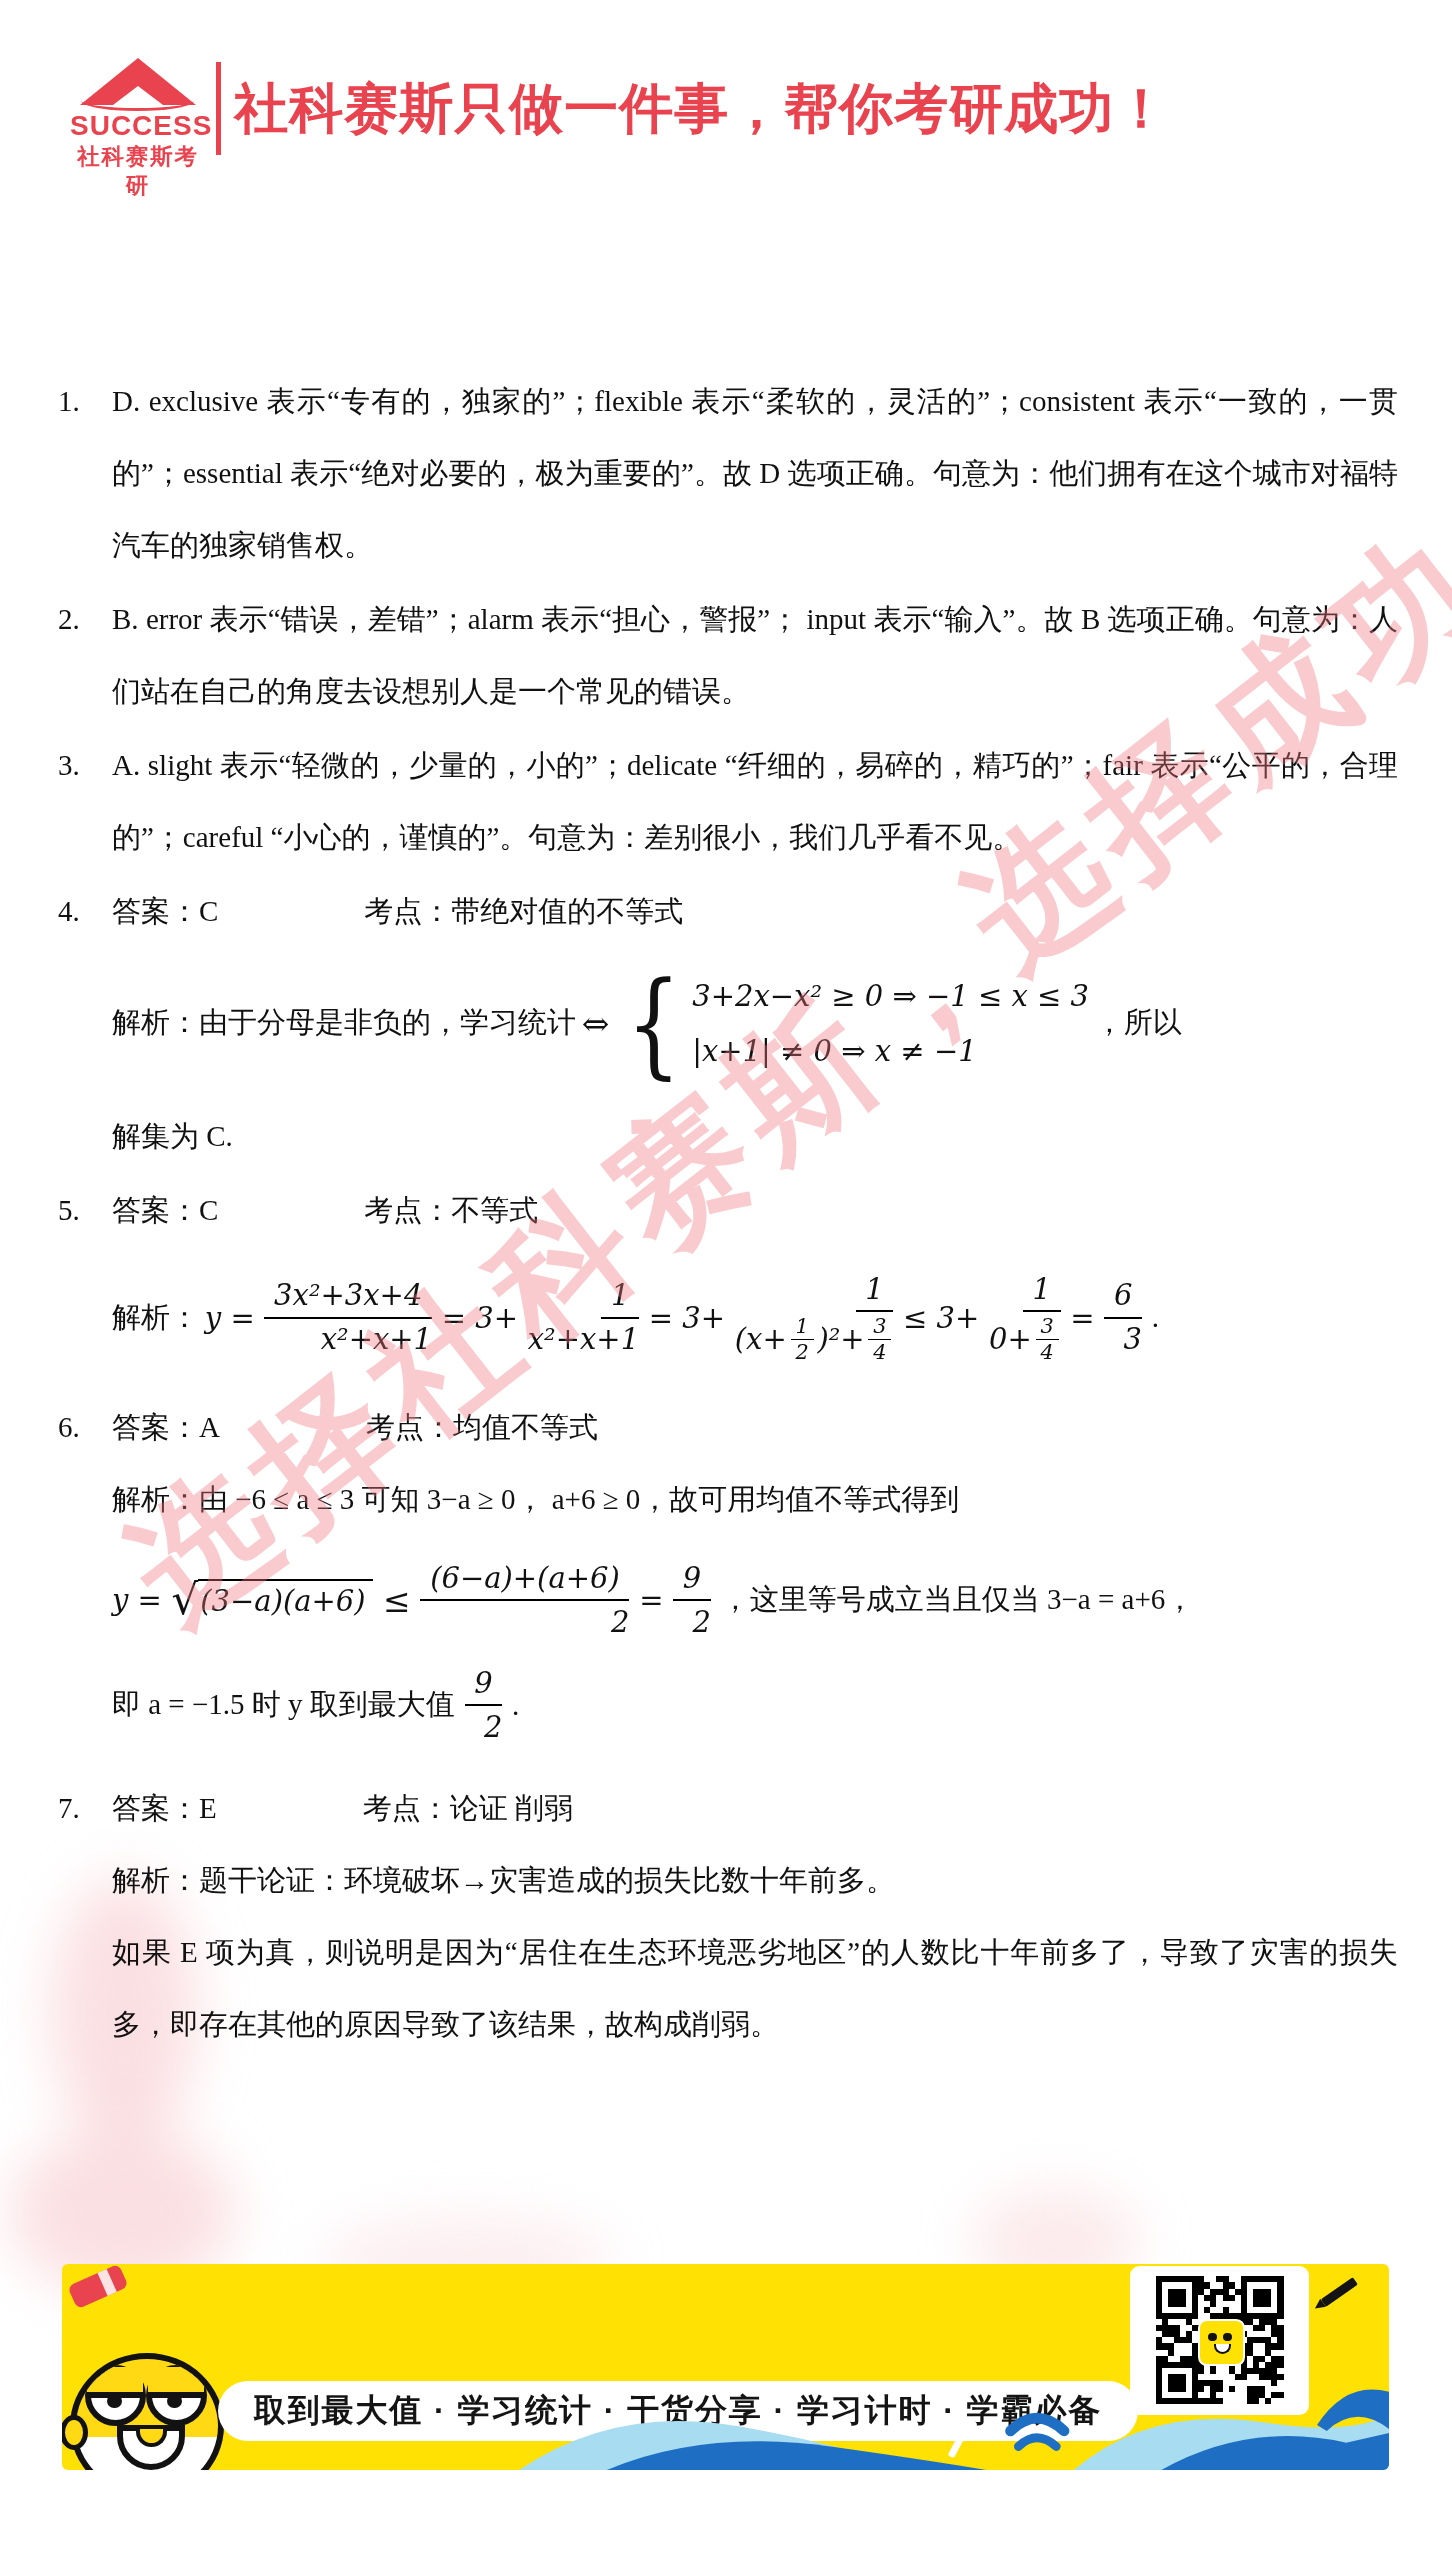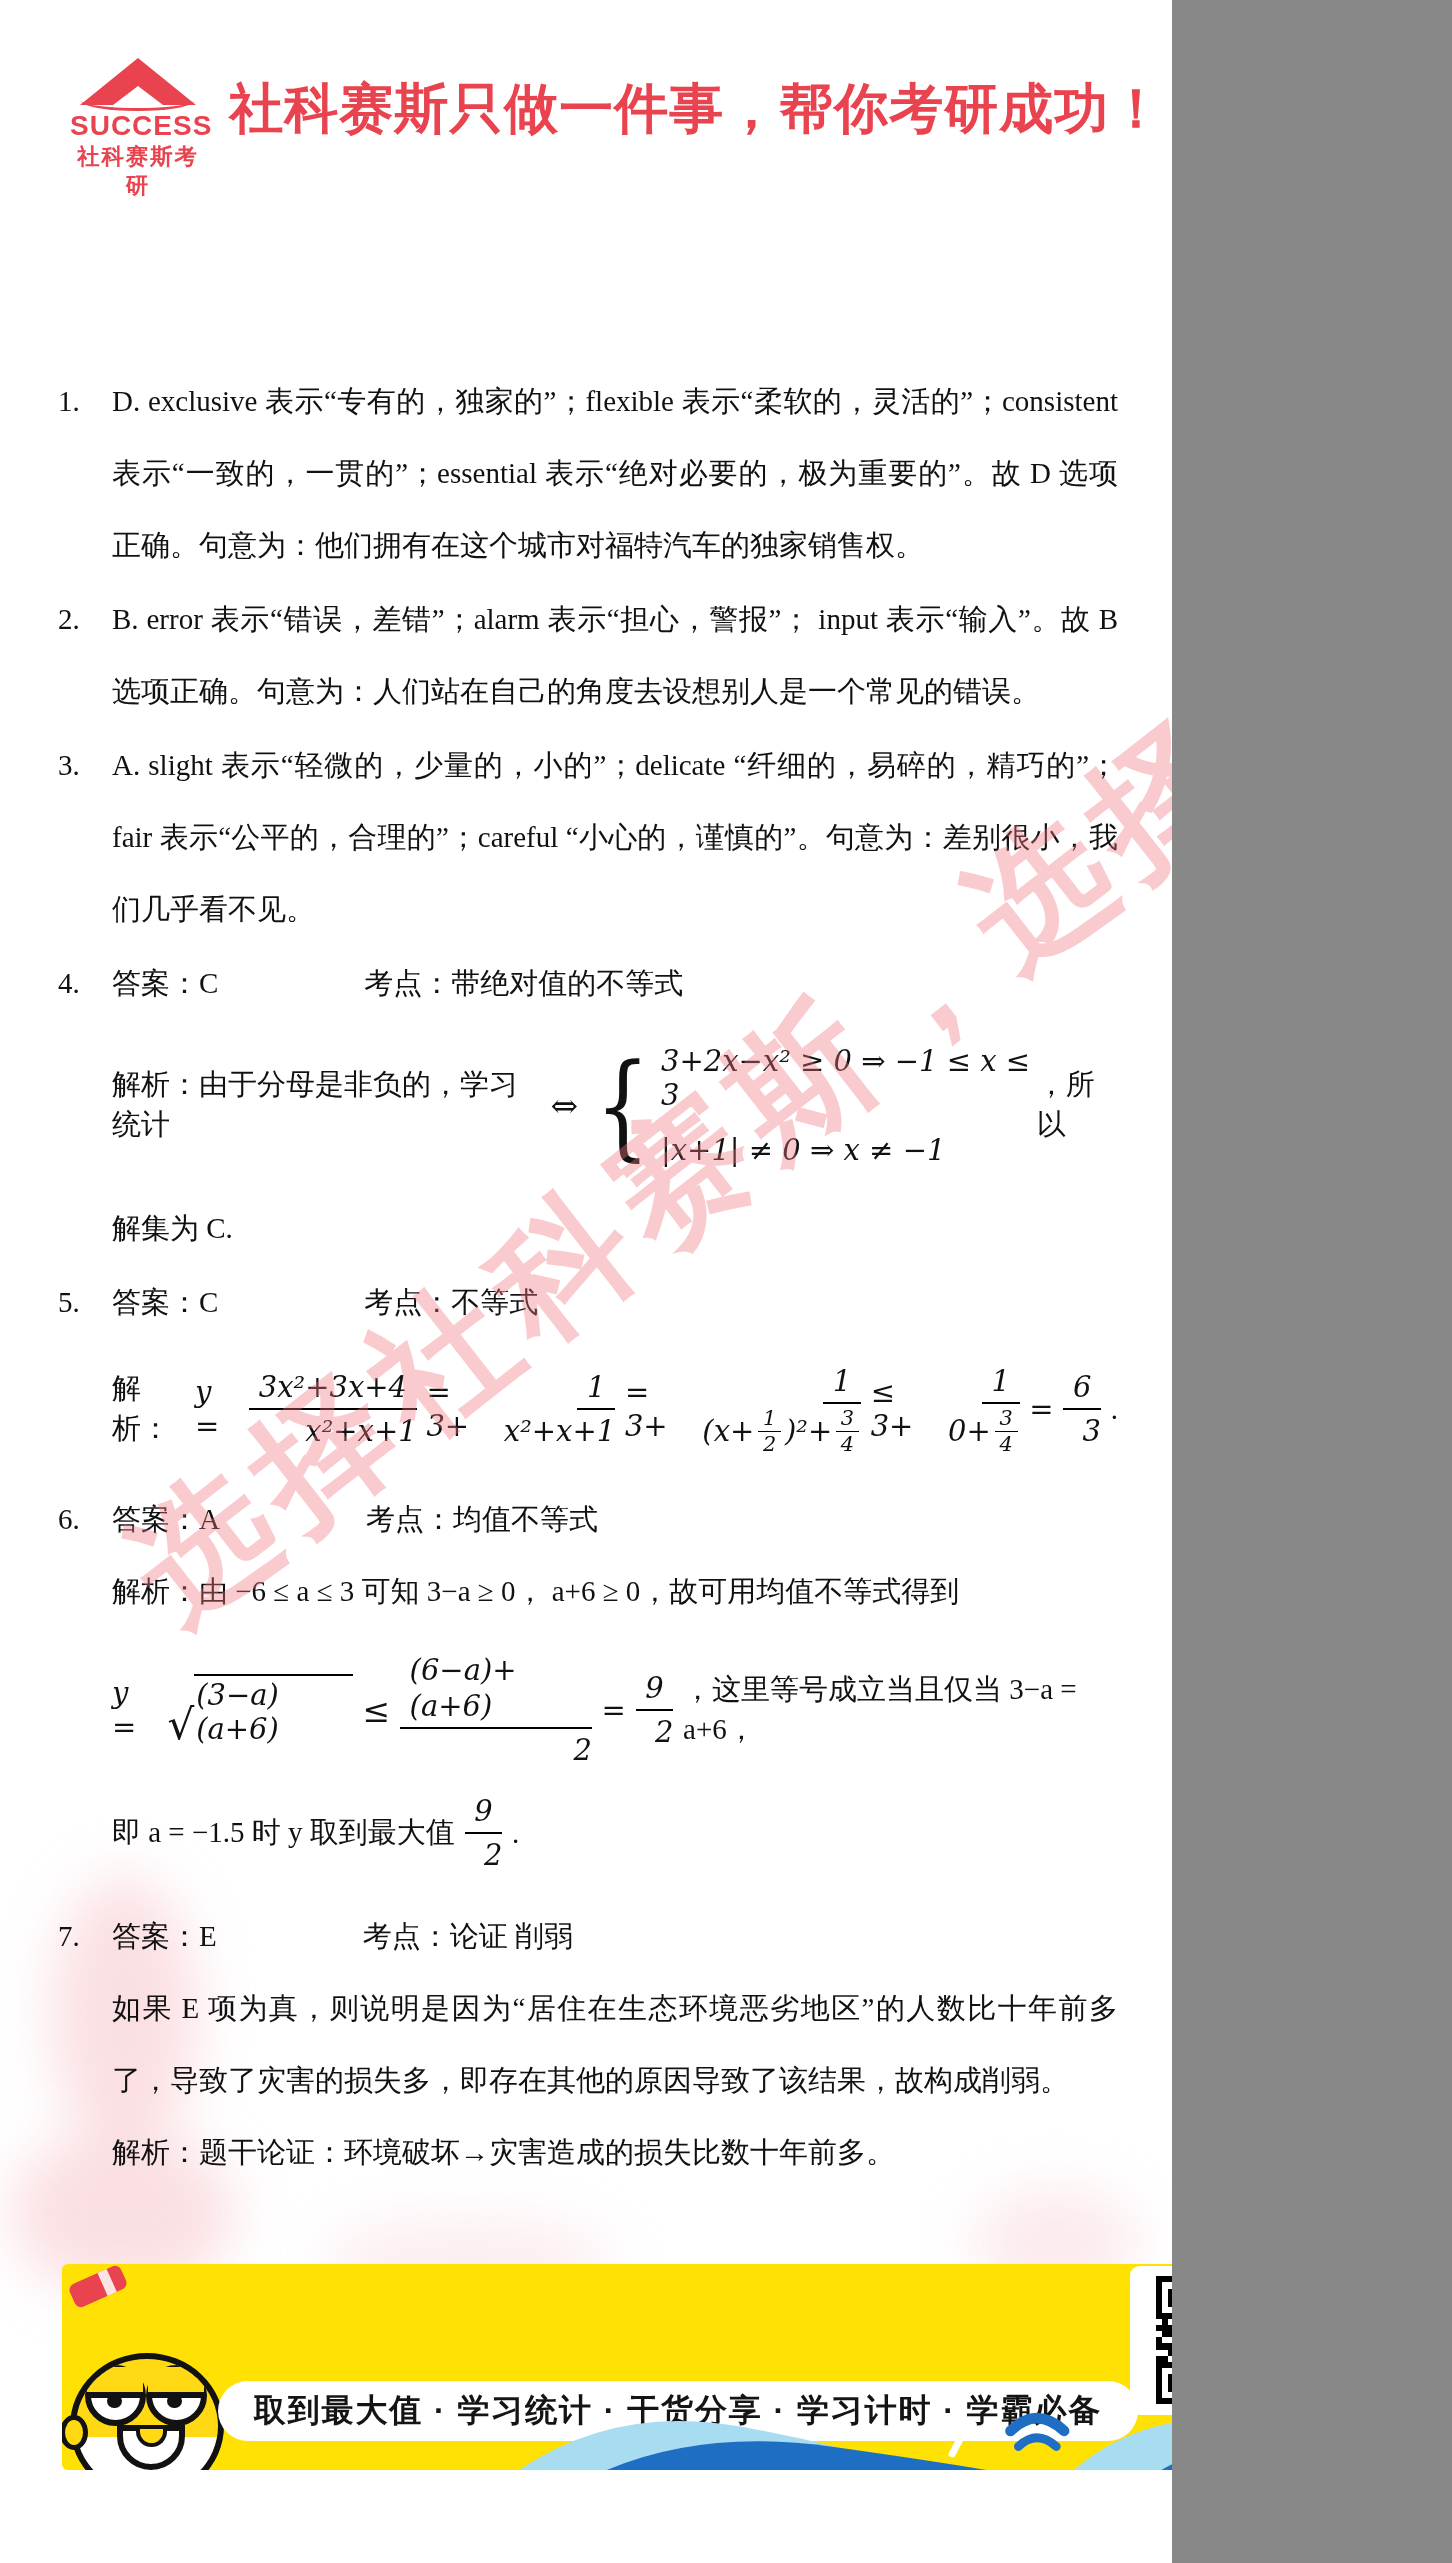--- a/index.html
+++ b/index.html
@@ -1,16 +1,16 @@
 <!DOCTYPE html>
 <html><head>
 <meta charset="utf-8">
 <style>
   html,body{margin:0;padding:0;background:#888;}
-  .page{position:relative;width:1172px;height:2563px;background:#ffffff;overflow:hidden;
+  .page{position:relative;width:1452px;height:2563px;background:#ffffff;overflow:hidden;
         font-family:"Liberation Serif","DejaVu Serif",serif;color:#111;}
 
   
   .header{position:absolute;left:70px;top:60px;right:58px;height:107px;display:flex;align-items:flex-start;}
   .logo{width:136px;text-align:center;color:#e8434e;}
   .mountain{position:relative;width:117px;height:51px;margin:0 auto;}
   .mountain .tri{position:absolute;left:0;bottom:5.8px;width:0;height:0;
       border-left:58px solid transparent;border-right:58px solid transparent;border-bottom:47px solid #e8434e;}
   .mountain .notch{position:absolute;left:33px;bottom:5.8px;width:0;height:0;
       border-left:25px solid transparent;border-right:25px solid transparent;border-bottom:19.5px solid #fff;}
@@ -272,22 +272,22 @@
       </div>
     </div>
 
     <div class="item">
       <span class="no">7.</span>
       <div>
         <div class="ansline">
           <span>答案：E</span>
           <span>考点：论证 削弱</span>
         </div>
+        <p class="plain">解析：题干论证：环境破坏→灾害造成的损失比数十年前多。</p>
         <p class="plain">如果 E 项为真，则说明是因为“居住在生态环境恶劣地区”的人数比十年前多了，导致了灾害的损失多，即存在其他的原因导致了该结果，故构成削弱。</p>
-        <p class="plain">解析：题干论证：环境破坏→灾害造成的损失比数十年前多。</p>
       </div>
     </div>
 
   </div>
 
   <div class="banner">
     <i class="eraser"></i>
     <div class="pencil">
         <i class="shaft"></i>
         <i class="tip"></i>

